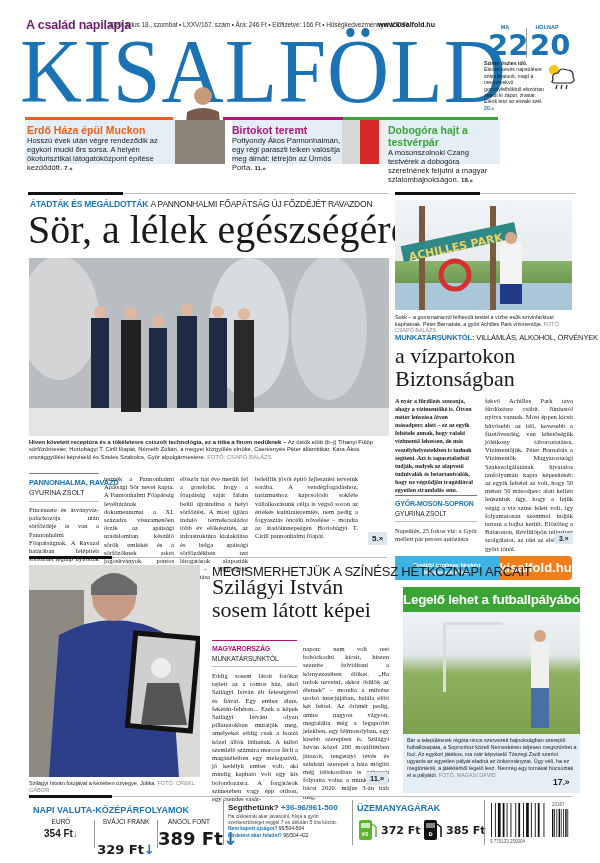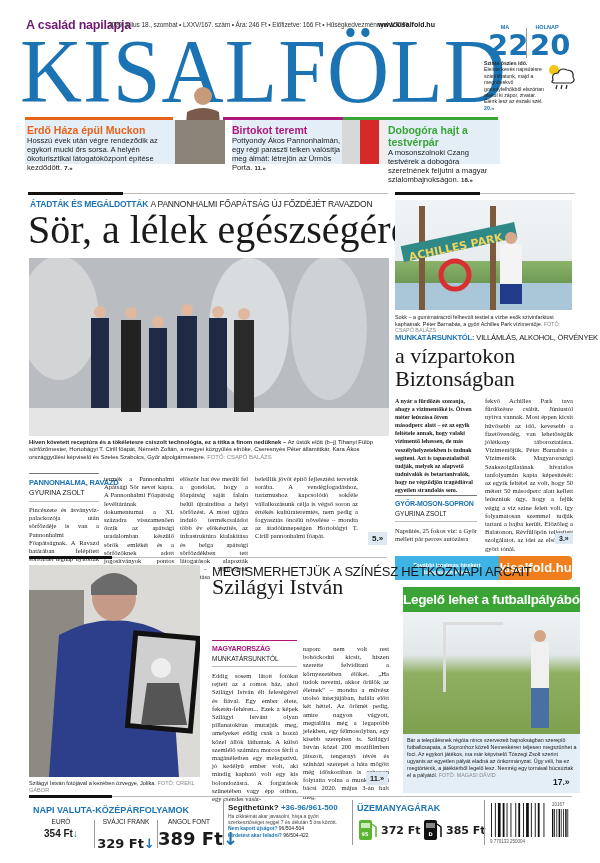--- a/index.html
+++ b/index.html
@@ -207,20 +207,21 @@
   </svg>
 </div>
 <div class="abs caption" style="left:29px;top:780px;width:180px;font-size:5.6px">
   <span>Szilágyi István fotójával a kezében özvegye, Jolika.</span>
   <span style="color:#888">FOTÓ: CREKL GÁBOR</span>
 </div>
 
 <div class="abs" style="left:212px;top:564px;font-size:13px;white-space:nowrap;letter-spacing:-.2px">MEGISMERHETJÜK A SZÍNÉSZ HÉTKÖZNAPI ARCAIT</div>
 <div class="abs serif" style="left:212px;top:575px;font-size:22px;line-height:23px">
   <div>Szilágyi István</div>
+  <div>sosem látott képei</div>
 </div>
 <div class="abs thinrule" style="left:212px;top:640px;width:85px;background:#b0157a"></div>
 <div class="abs kicker" style="left:212px;top:645px;font-size:7px;color:#b0157a">MAGYARORSZÁG</div>
 <div class="abs" style="left:212px;top:655px;font-size:6.5px">MUNKATÁRSUNKTÓL</div>
 <div class="abs thinrule" style="left:212px;top:666px;width:85px"></div>
 <div class="abs body-text" style="left:212px;top:672px;width:86px">Eddig sosem látott fotókat rejtett az a romos ház, ahol Szilágyi István élt feleségével és fiával. Egy ember élete, feketén-fehéren... Ezek a képek Szilágyi Istvánt olyan pillanatokban mutatják meg, amelyeket eddig csak a hozzá közel állók láthattak. A külső szemlélő számára morcos férfi a magánéletben egy melegszívű, jó kedélyű ember volt, aki mindig kapható volt egy kis bolondozásra. A forgatások szünetében vagy épp otthon, egy csendes vasár-</div>
 <div class="abs body-text" style="left:303px;top:645px;width:86px">napon: nem volt rest bohóckodni kicsit, hiszen szerette felvidítani a környezetében élőket. „Ha tudok nevetni, akkor örülök az életnek” – mondta a művész utolsó interjújában, halála előtt két héttel. Az örömét pedig, amire nagyon vágyott, megtalálta még a legapróbb jelekben, egy félmosolyban, egy kisebb szerepben is. Szilágyi István közel 200 mozifilmben játszott, tengernyi tévés és színházi szerepet a háta mögött még időskorában is szívesen folytatta volna a munkát. Pityi bácsi 2020. május 3-án halt meg.</div>
 <div class="abs pageref" style="left:366px;top:772px;font-size:7.5px">11.»</div>
 
 <div class="abs rule" style="left:29px;top:795px;width:83px"></div>
@@ -228,21 +229,21 @@
 
 <div class="abs" style="left:33px;top:805px;font-size:9px;font-weight:bold;color:#1b73b3;white-space:nowrap">NAPI VALUTA-KÖZÉPÁRFOLYAMOK</div>
 <div class="abs" style="left:30px;top:818px;width:188px;height:30px">
   <div class="abs" style="left:0;top:0;width:62px;text-align:center">
     <div style="font-size:6.5px">EURÓ</div>
     <div style="font-size:10px;font-weight:bold;font-family:Liberation Sans, sans-serif;margin-top:3px;white-space:nowrap"><span>354 Ft</span><span class="blue">↓</span></div>
   </div>
   <div class="abs divider-v" style="left:64px;top:2px;height:28px"></div>
   <div class="abs" style="left:66px;top:0;width:60px;text-align:center">
     <div style="font-size:6.5px">SVÁJCI FRANK</div>
-    <div style="font-size:13px;font-weight:bold;font-family:'DejaVu Sans',sans-serif;margin-top:11px;white-space:nowrap"><span>329 Ft</span><span class="blue">↓</span></div>
+    <div style="font-size:13px;font-weight:bold;font-family:'DejaVu Sans',sans-serif;margin-top:17px;white-space:nowrap"><span>329 Ft</span><span class="blue">↓</span></div>
   </div>
   <div class="abs divider-v" style="left:127px;top:2px;height:28px"></div>
   <div class="abs" style="left:128px;top:0;width:62px;text-align:center">
     <div style="font-size:6.5px">ANGOL FONT</div>
     <div style="font-size:18px;font-weight:bold;font-family:'DejaVu Sans',sans-serif;margin-top:3px;white-space:nowrap"><span>389 Ft</span><span class="blue">↓</span></div>
   </div>
 </div>
 
 <div class="abs divider-v" style="left:223px;top:800px;height:45px"></div>
 <div class="abs" style="left:228px;top:803px;width:122px">

